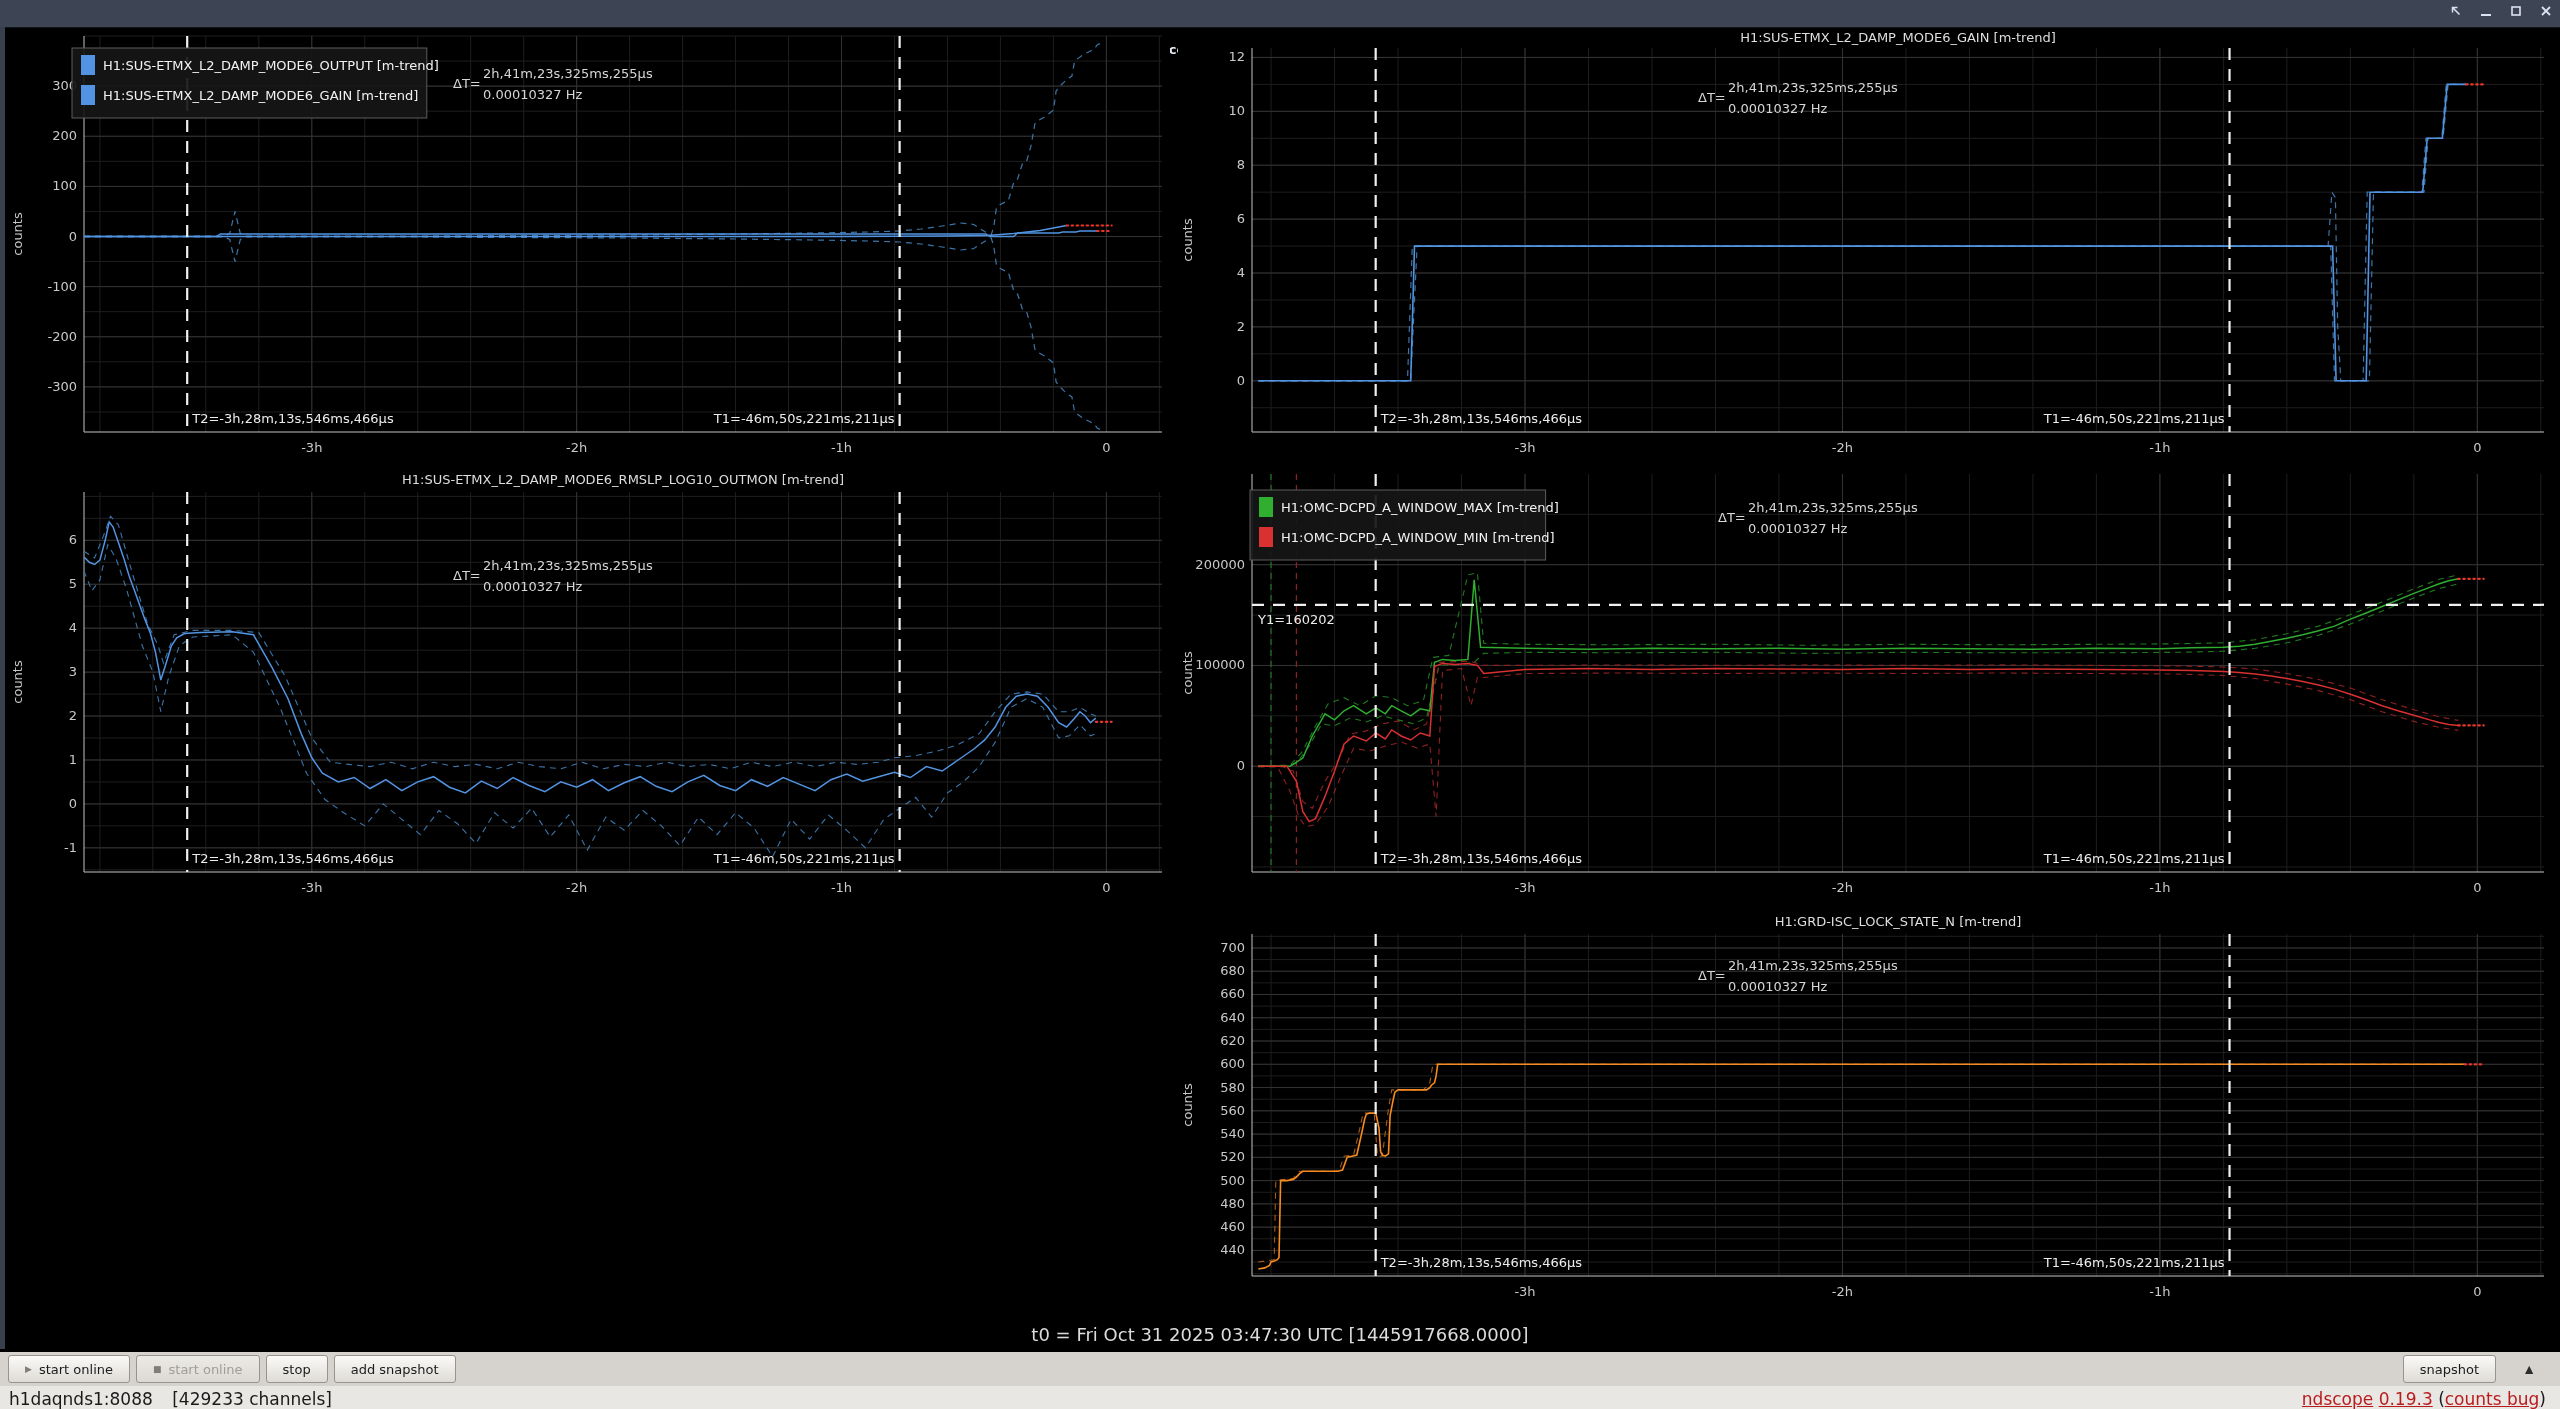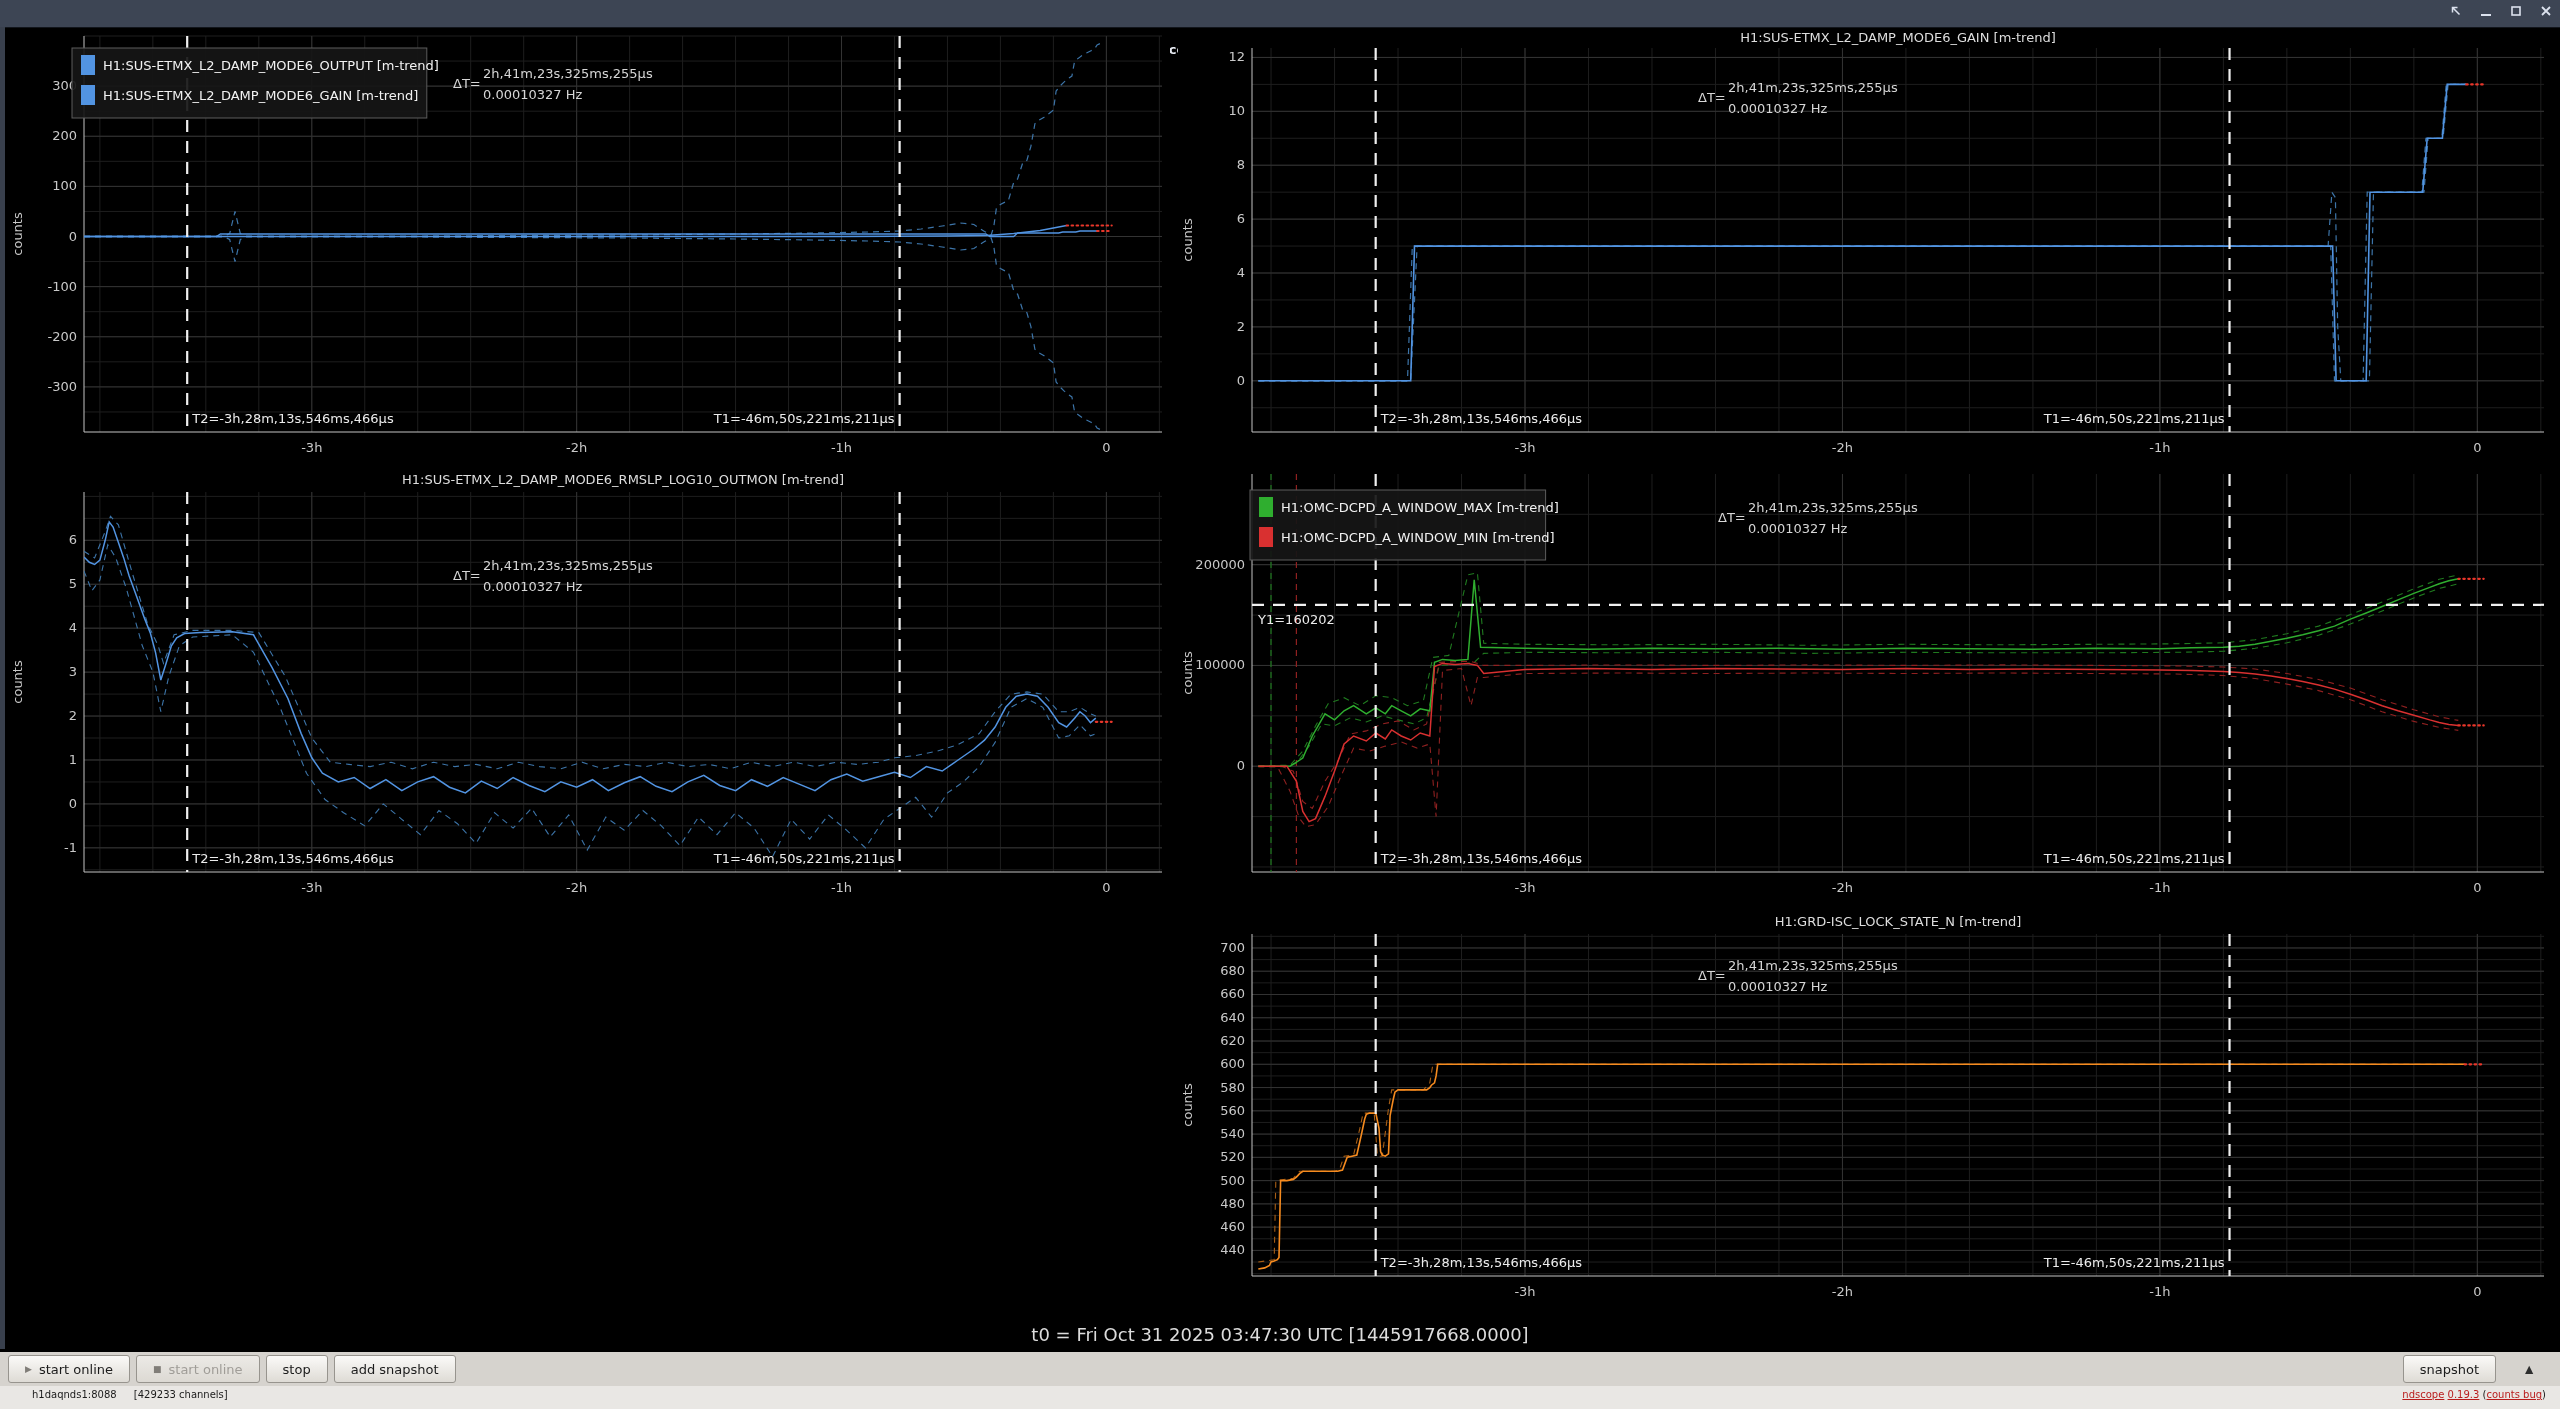--- a/index.html
+++ b/index.html
@@ -23,21 +23,21 @@
   .toolbar{position:absolute;left:0;top:1352px;width:2560px;height:34px;background:#d6d3ce;
            display:flex;align-items:center;box-sizing:border-box;padding:0 8px;}
   .tbtn{font-family:"DejaVu Sans",sans-serif;font-size:13px;height:28px;padding:0 16px;
         background:linear-gradient(#fbfaf8,#dedbd5);border:1px solid #97948e;border-radius:3px;
         color:#1c1c1c;display:inline-flex;align-items:center;gap:7px;margin-right:6px;cursor:pointer;}
   .tbtn .mini{font-size:9px;color:#807d78;}
   .tbtn.disabled{color:#a09d98;background:linear-gradient(#eceae6,#dcd9d3);}
   .spacer{flex:1;}
   .upbtn{background:none;border:none;color:#2d2d2d;font-size:14px;cursor:pointer;margin:0 10px 0 14px;}
   .statusbar{position:absolute;left:0;top:1386px;width:2560px;height:23px;background:#e9e7e4;
-             font-size:10px;color:#1a1a1a;box-sizing:border-box;padding:3px 14px 0 32px;}
+             font-size:17px;color:#1a1a1a;box-sizing:border-box;padding:3px 14px 0 9px;}
   .statusbar .right{float:right;}
   .statusbar a{color:#b91c1c;text-decoration:underline;cursor:pointer;}
   .gap{display:inline-block;width:14px;}
 </style>
 </head>
 <body>
 
 <div id="stage">
   <div class="titlebar">
     <span class="title">ndscope: ETMX Violins (fundamental)</span>

